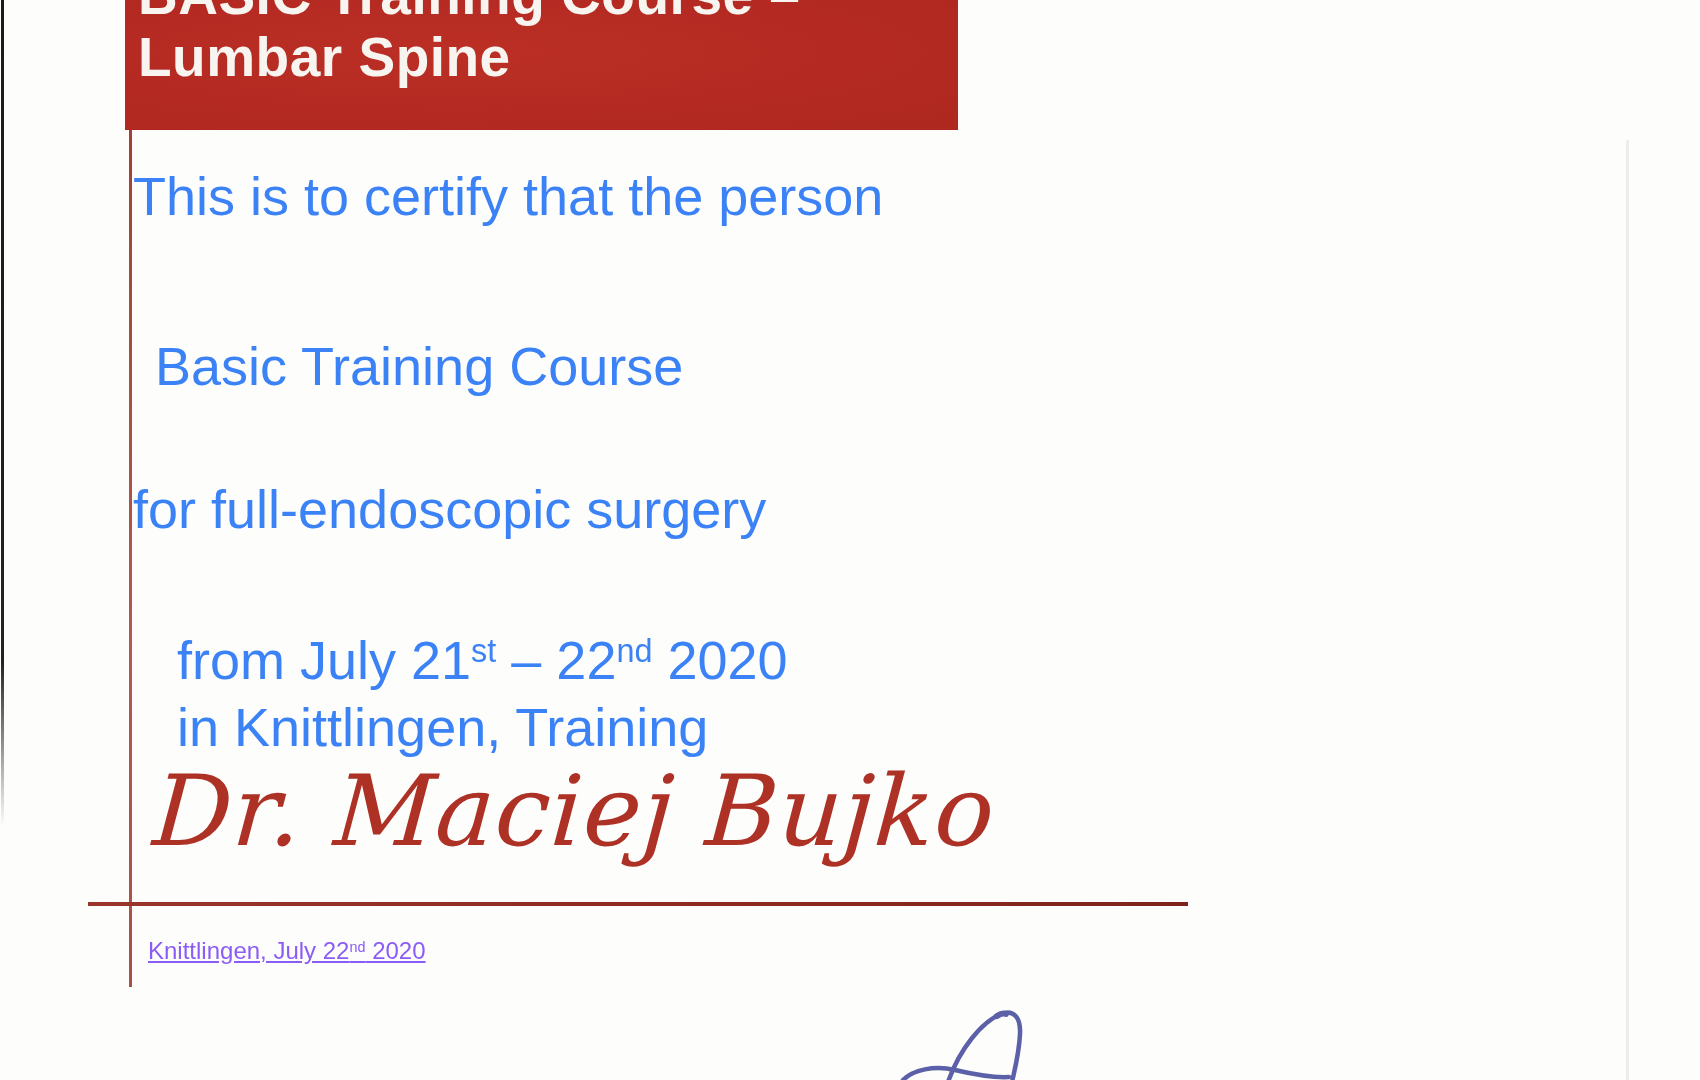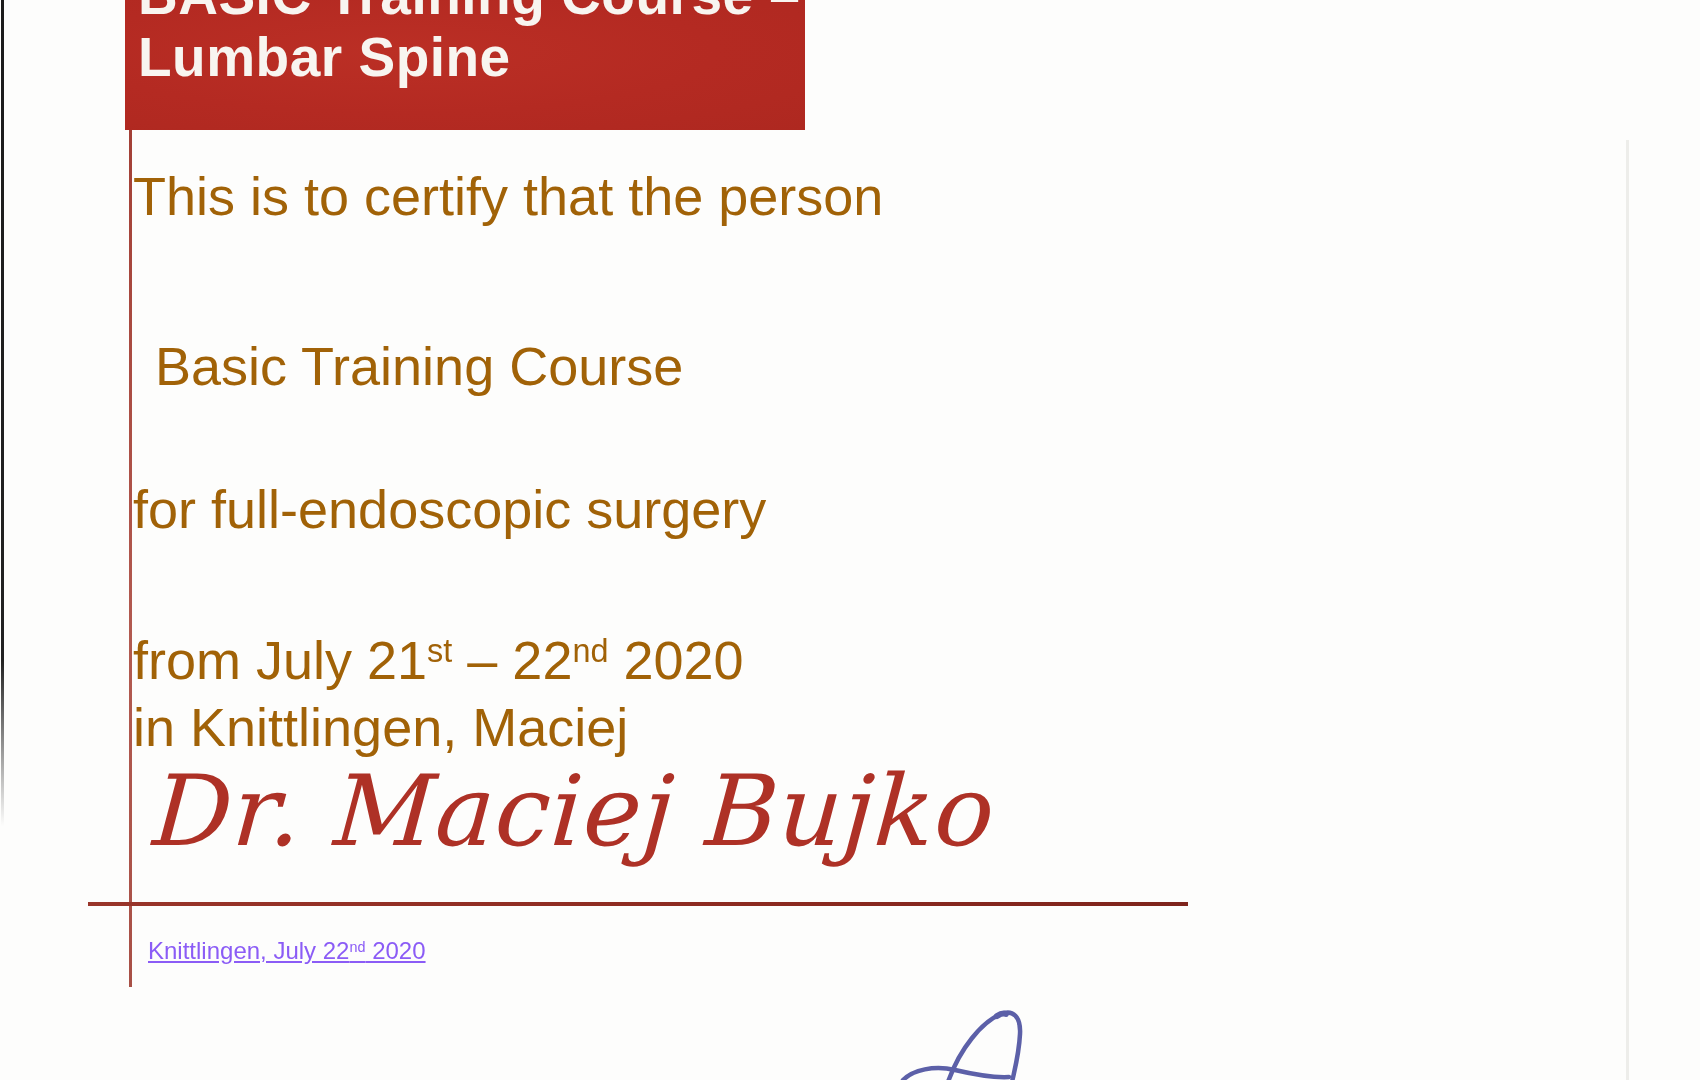--- a/index.html
+++ b/index.html
@@ -12,42 +12,42 @@
   
   .scan-edge-left{
     left:1px;top:0;width:3px;height:826px;
     background:linear-gradient(to bottom,#1b1b1b 0%,#222 80%,rgba(60,60,60,0) 100%);
   }
   .scan-edge-right{
     left:1626px;top:140px;width:3px;height:940px;background:#ededea;
   }
   
   .banner{
-    left:125px;top:0;width:680px;height:130px;
+    left:125px;top:0;width:833px;height:130px;
     overflow:hidden;
     background:radial-gradient(ellipse at 40% 40%, #bb2f25 0%, #b42a22 55%, #ae2820 100%);
   }
   .banner-text{
     position:absolute;left:13px;top:-36px;
     font-size:55px;line-height:62px;font-weight:bold;
     color:#f8f5f0;letter-spacing:0.5px;white-space:nowrap;
   }
   
   .vline{
     left:129px;top:130px;width:3px;height:857px;
     background:linear-gradient(to bottom,#a34036,#b25a50 60%,#a85046);
   }
   
   .body-text{
-    color:#a16207;font-size:54px;line-height:58px;white-space:nowrap;
+    color:#3b82f6;font-size:54px;line-height:58px;white-space:nowrap;
   }
   .p-intro{left:133px;top:167px;}
   .p-course{left:133px;top:337px;margin-left:22px;}
   .p-desc{left:133px;top:480px;}
-  .p-date{left:133px;top:627px;line-height:67px;}
+  .p-date{left:133px;top:627px;line-height:67px;padding-left:44px;}
   sup.ord{
     font-size:60%;line-height:0;position:relative;top:-0.52em;vertical-align:baseline;
   }
   
   .script-signature{
     left:150px;top:758px;
     font-family:"DejaVu Serif", serif;font-style:italic;
     font-size:98px;line-height:1.1;color:#ae3126;
     letter-spacing:1px;white-space:nowrap;
     transform:skewX(-4deg);transform-origin:left bottom;
@@ -83,21 +83,21 @@
 </div>
 
 <div class="abs body-text p-course">Basic Training Course</div>
 
 <div class="abs body-text p-desc">
   <div>for full-endoscopic surgery</div>
 </div>
 
 <div class="abs body-text p-date">
   <div><span>from July 21</span><sup class="ord">st</sup><span> – 22</span><sup class="ord">nd</sup><span> 2020</span></div>
-  <div>in Knittlingen, Maciej</div>
+  <div>in Knittlingen, Training</div>
 </div>
 
 <div class="abs script-signature">Dr. Maciej Bujko</div>
 
 <div class="abs hrule"></div>
 
 <div class="abs p-footer"><span>Knittlingen, July 22</span><sup class="ord">nd</sup><span> 2020</span></div>
 
 <svg class="abs pen-overlay" viewBox="0 0 1700 1080" xmlns="http://www.w3.org/2000/svg">
   <g fill="none" stroke="#5c60a8" stroke-width="4.5" stroke-linecap="round">

